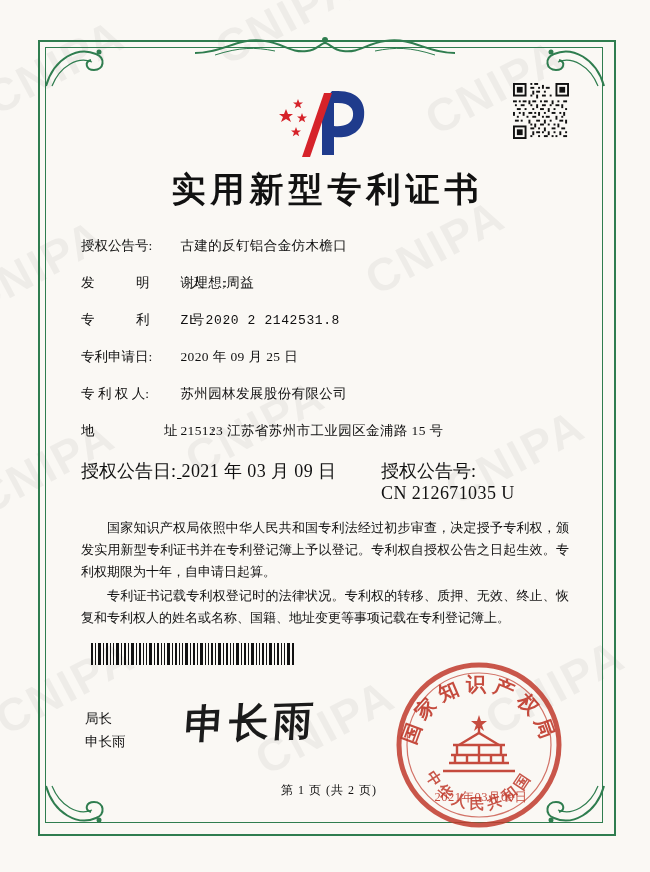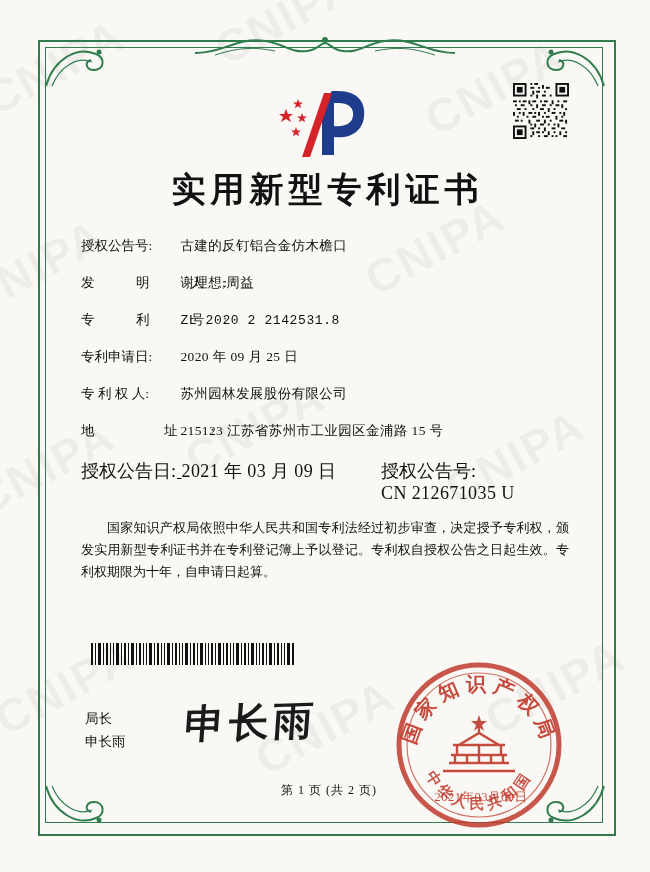--- a/index.html
+++ b/index.html
@@ -429,20 +429,21 @@
         <span class="f-value">2021 年 03 月 09 日</span>
         <span class="grant-right">
           <span class="f-label">授权公告号:</span>
           <span class="f-value">CN 212671035 U</span>
         </span>
       </div>
     </div>
 
     <div class="paragraphs">
       <p>国家知识产权局依照中华人民共和国专利法经过初步审查，决定授予专利权，颁发实用新型专利证书并在专利登记簿上予以登记。专利权自授权公告之日起生效。专利权期限为十年，自申请日起算。</p>
+      <p>专利证书记载专利权登记时的法律状况。专利权的转移、质押、无效、终止、恢复和专利权人的姓名或名称、国籍、地址变更等事项记载在专利登记簿上。</p>
     </div>
 
     <svg class="barcode" viewBox="0 0 205 22" preserveAspectRatio="none">
       <g fill="#111">
         <rect x="0" y="0" width="2" height="22"></rect>
           <rect x="4" y="0" width="1" height="22"></rect>
         <rect x="7" y="0" width="3" height="22"></rect>
           <rect x="12" y="0" width="1" height="22"></rect>
         <rect x="15" y="0" width="2" height="22"></rect>
           <rect x="19" y="0" width="1" height="22"></rect>

